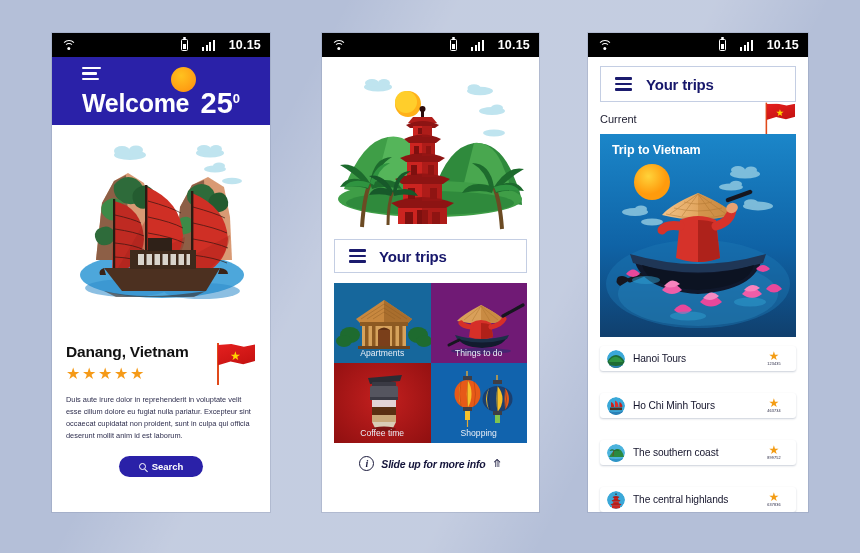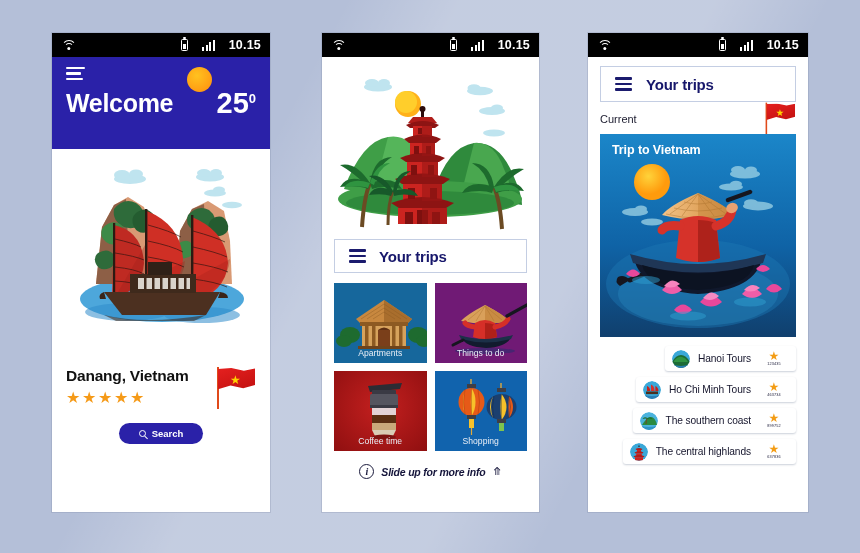--- a/index.html
+++ b/index.html
@@ -77,22 +77,22 @@
   .burger { display: flex; flex-direction: column; gap: 3px; }
   .burger span { display: block; height: 2.4px; background: #fff; border-radius: 1px; }
   .burger span:nth-child(1) { width: 19px; }
   .burger span:nth-child(2) { width: 15px; }
   .burger span:nth-child(3) { width: 17px; }
 
   .burger-dark span { background: #1b1b6e; height: 2.8px; width: 17px !important; }
 
   
   .welcome-head {
-    background: #2a21a8; padding: 10px 14px 12px;
-    position: relative; height: 92px;
+    background: #2a21a8; padding: 10px 30px 12px;
+    position: relative; height: 68px;
   }
   .welcome-row {
     display: flex; align-items: flex-end; justify-content: space-between;
     margin-top: 10px;
   }
   .welcome-txt {
     color: #fff; font-size: 25px; font-weight: bold; letter-spacing: -.3px;
     line-height: 1;
   }
   .temp-wrap { display: flex; align-items: flex-start; position: relative; }
@@ -152,21 +152,21 @@
   
   .hero2 { height: 173px; background: #fff; position: relative; overflow: hidden; }
   .trips-bar {
     margin: 9px 12px 0; border: 1.6px solid #c4cee3; background: #fff;
     height: 34px; display: flex; align-items: center; gap: 13px; padding: 0 14px;
   }
   .trips-bar-title {
     font-size: 15px; font-weight: bold; color: #17176b; letter-spacing: -.2px;
   }
   .tile-grid {
-    display: grid; grid-template-columns: 1fr 1fr; gap: 8px;
+    display: grid; grid-template-columns: 1fr 1fr; 
     padding: 10px 12px 0;
   }
   .tile {
     height: 80px; position: relative; overflow: hidden;
     display: flex; align-items: flex-end; justify-content: center;
     cursor: pointer;
   }
   .tile-label {
     position: relative; z-index: 3; color: #e9eef6; font-size: 8.6px;
     padding-bottom: 5px; text-align: center; width: 100%;
@@ -208,21 +208,21 @@
     height: 203px; position: relative; overflow: hidden;
     background: linear-gradient(180deg, #1279bd 0%, #0f63a6 55%, #14507f 100%);
     margin: 2px 12px 0;
     padding-left: 44px;
   }
   .hero3-title {
     position: absolute; left: 12px; top: 9px; z-index: 5;
     color: #fff; font-size: 12.5px; font-weight: bold; letter-spacing: -.1px;
   }
 
-  .tour-list { padding: 9px 12px 0; display: flex; flex-direction: column; gap: 6px; align-items: flex-end; }
+  .tour-list { padding: 9px 12px 0; display: flex; flex-direction: column; gap: 22px; }
   .tour-item {
     background: #fff; border-radius: 3px; height: 25px;
     display: flex; align-items: center; padding: 0 7px; gap: 8px;
     box-shadow: 0 1px 2px rgba(20,40,80,.22);
     cursor: pointer;
   }
   .tour-ico {
     width: 18px; height: 18px; border-radius: 50%; flex: 0 0 18px;
     position: relative; overflow: hidden;
   }
@@ -368,20 +368,21 @@
           <span class="star">★</span>
           <span class="star">★</span>
         </div>
       </div>
       <div class="flag">
         <div class="pole"></div>
           <div class="cloth"></div>
           <div class="star5">★</div>
       </div>
     </div>
+    <div class="blurb">Duis aute irure dolor in reprehenderit in voluptate velit esse cillum dolore eu fugiat nulla pariatur. Excepteur sint occaecat cupidatat non proident, sunt in culpa qui officia deserunt mollit anim id est laborum.</div>
     <div class="search-wrap">
       <button class="search-btn">
         <span class="mag"></span>
         <span>Search</span>
       </button>
     </div>
   </div>
 </div>
 
 <div class="phone" id="phone2">

